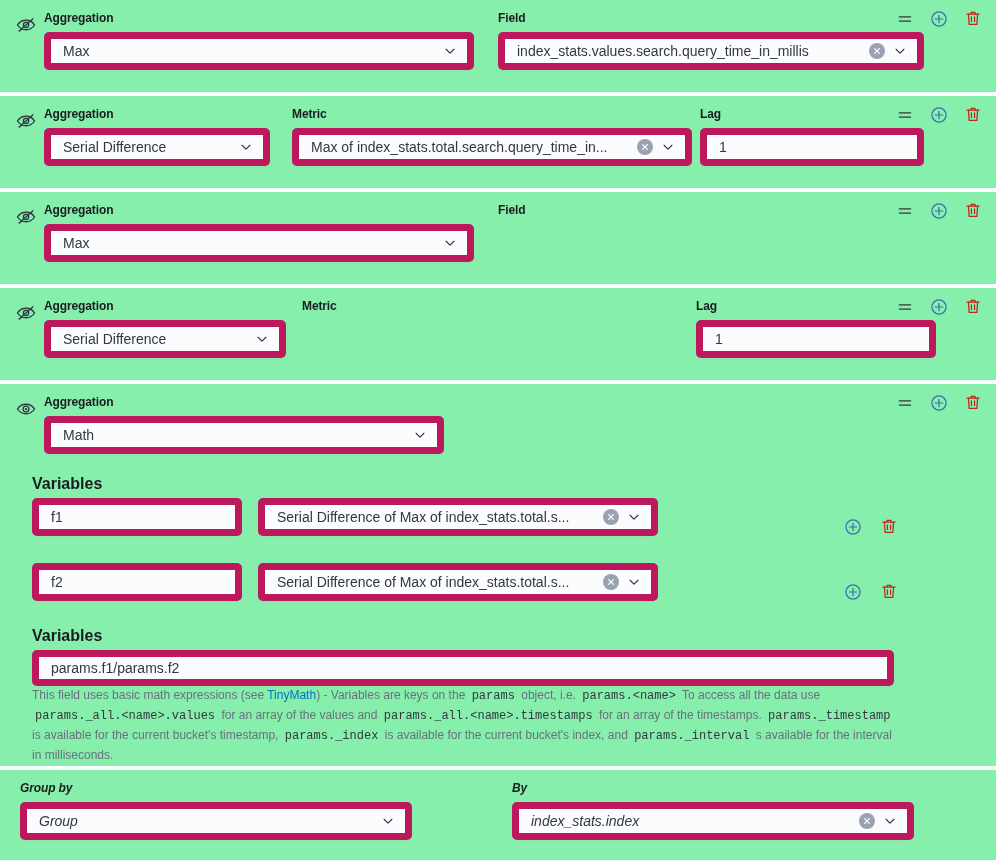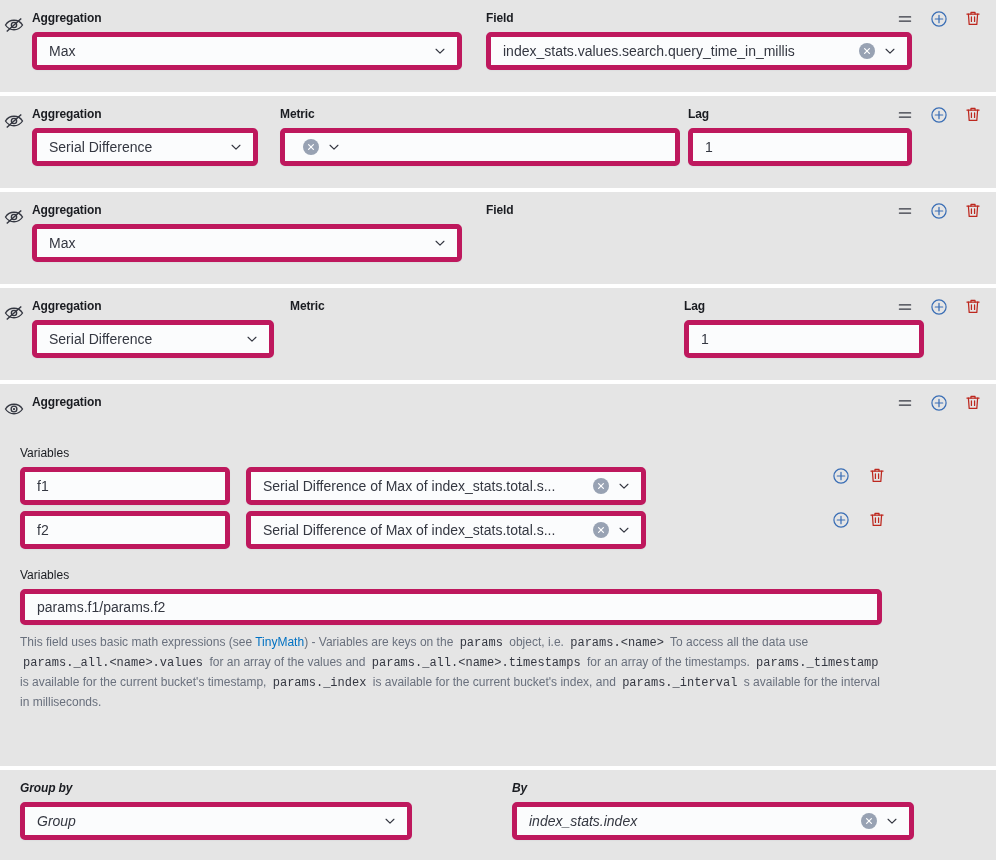--- a/index.html
+++ b/index.html
@@ -7,22 +7,22 @@
     margin: 0; padding: 0;
     width: 996px; height: 868px;
     background: #ffffff;
     font-family: "Liberation Sans", sans-serif;
     -webkit-font-smoothing: antialiased;
   }
   #root { width: 996px; height: 868px; position: relative; overflow: hidden; background:#ffffff; }
 
   
   .agg-panel {
-    background: #e5e5e5;
-    padding: 10px 16px 12px 4px;
+    background: #86efac;
+    padding: 10px 16px 12px 16px;
     position: relative;
   }
   .panel-gap { height: 4px; background: #ffffff; }
 
   .agg-row {
     display: flex;
     align-items: flex-start;
     gap: 0;
   }
 
@@ -42,21 +42,21 @@
     color: #1a1c21;
     line-height: 16px;
     margin-bottom: 6px;
     letter-spacing: -0.01em;
   }
 
   
   .ctl {
     height: 38px;
     background: #fbfcfd;
-    border: 5px solid #be185d;
+    border: 7px solid #be185d;
     border-radius: 5px;
     display: flex;
     align-items: center;
     padding: 0 10px 0 12px;
     font-size: 14px;
     color: #343741;
     position: relative;
     box-shadow: 0 1px 1px -1px rgba(152,162,179,0.2), 0 1px 2px -1px rgba(152,162,179,0.2);
   }
   .ctl .val {
@@ -90,39 +90,38 @@
     position: absolute;
     top: 10px;
     display: flex;
     align-items: center;
     gap: 16px;
   }
   .act { display: block; width: 18px; height: 18px; cursor: pointer; }
 
   
   .sub-label {
-    font-size: 12px;
-    font-weight: normal;
+    font-size: 16px;
+    font-weight: bold;
     color: #1a1c21;
     line-height: 16px;
     margin-bottom: 6px;
   }
   .var-row {
     display: flex;
-    align-items: flex-start;
-    margin-bottom: 6px;
+    align-items: flex-end;
+    margin-bottom: 27px;
   }
   .var-actions {
     display: flex;
     align-items: center;
     gap: 18px;
     margin-left: 186px;
   }
   .help {
-    margin-top: 8px;
     font-size: 12px;
     line-height: 19px;
     color: #69707d;
     max-width: 862px;
   }
   .help code {
     font-family: "Liberation Mono", "DejaVu Sans Mono", monospace;
     font-size: 12px;
     color: #343741;
     padding: 0 3px;
@@ -211,20 +210,21 @@
         <div class="ctl">
           <span class="val">Serial Difference</span>
           <span class="caret"><svg width="14" height="14" viewBox="0 0 16 16">
                 <path d="M3.5 6l4.5 4.5L12.5 6" fill="none" stroke="#343741" stroke-width="1.3" stroke-linecap="round" stroke-linejoin="round"></path>
               </svg></span>
         </div>
       </div>
       <div class="fgroup" style="width:400px;margin-right:8px;">
         <span class="flabel">Metric</span>
         <div class="ctl">
+          <span class="val">Max of index_stats.total.search.query_time_in...</span>
           <span class="clearbtn">
               <svg width="8" height="8" viewBox="0 0 10 10">
                 <path d="M2 2l6 6M8 2l-6 6" stroke="#ffffff" stroke-width="1.5" stroke-linecap="round"></path>
               </svg>
             </span>
           <span class="caret"><svg width="14" height="14" viewBox="0 0 16 16">
                 <path d="M3.5 6l4.5 4.5L12.5 6" fill="none" stroke="#343741" stroke-width="1.3" stroke-linecap="round" stroke-linejoin="round"></path>
               </svg></span>
         </div>
       </div>
@@ -367,20 +367,26 @@
               <g fill="none" stroke="#343741" stroke-width="1.1">
                 <path d="M1.2 8S3.6 4.2 8 4.2 14.8 8 14.8 8 12.4 11.8 8 11.8 1.2 8 1.2 8z"></path>
                 <circle cx="8" cy="8" r="2.3"></circle>
                 <circle cx="8" cy="8" r="0.9" fill="#343741" stroke="none"></circle>
               </g>
             </svg>
         </span>
       </div>
       <div class="fgroup" style="width:400px;">
         <span class="flabel">Aggregation</span>
+        <div class="ctl">
+          <span class="val">Math</span>
+          <span class="caret"><svg width="14" height="14" viewBox="0 0 16 16">
+                <path d="M3.5 6l4.5 4.5L12.5 6" fill="none" stroke="#343741" stroke-width="1.3" stroke-linecap="round" stroke-linejoin="round"></path>
+              </svg></span>
+        </div>
       </div>
     </div>
     <div class="actions" style="right:14px;top:10px;">
       <span class="act"><svg width="18" height="18" viewBox="0 0 16 16">
             <g stroke="#343741" stroke-width="1.1" stroke-linecap="round">
               <path d="M3 6.2h10M3 9.8h10"></path>
             </g>
           </svg></span>
       <span class="act"><svg width="18" height="18" viewBox="0 0 16 16">
             <circle cx="8" cy="8" r="6.3" fill="none" stroke="#3a6eb5" stroke-width="1.1"></circle>

